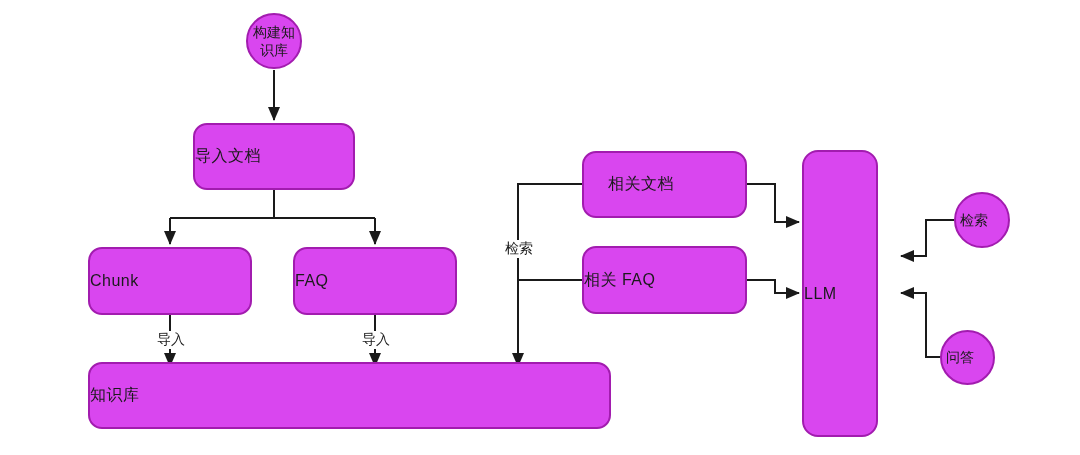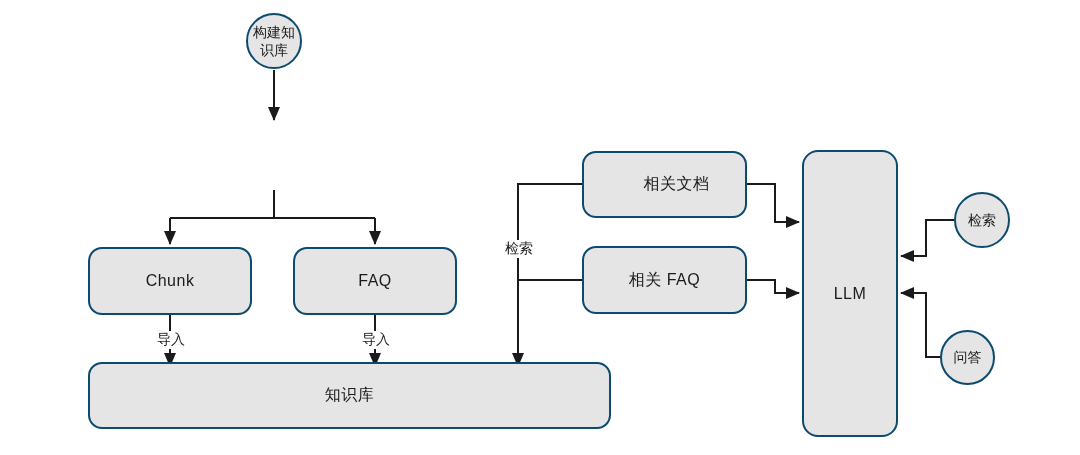--- a/index.html
+++ b/index.html
@@ -19,25 +19,24 @@
   svg.edges {
     position: absolute;
     left: 0;
     top: 0;
     width: 1080px;
     height: 455px;
   }
   .node {
     position: absolute;
     box-sizing: border-box;
-    border: 2px solid #0c4a6e;
-    background: #e5e5e5;
+    border: 2px solid #a21caf;
+    background: #d946ef;
     display: flex;
     align-items: center;
-    justify-content: center;
     font-size: 16px;
     letter-spacing: 0.5px;
   }
   .rect {
     border-radius: 14px;
   }
   .rect-lg {
     border-radius: 16px;
   }
   .circle {
@@ -82,20 +81,23 @@
       <path d="M747 280 H775 V293 H799" marker-end="url(#arrow)"></path>
       <path d="M954 220 H926 V256 H901" marker-end="url(#arrow)"></path>
       <path d="M954 357 H926 V293 H901" marker-end="url(#arrow)"></path>
     </g>
   </svg>
 
   <div class="node circle" style="left:246px; top:13px; width:56px; height:56px;">
     <span>构建知识库</span>
   </div>
 
+  <div class="node rect" style="left:193px; top:123px; width:162px; height:67px;">
+    <span>导入文档</span>
+  </div>
 
   <div class="node rect" style="left:88px; top:247px; width:164px; height:68px;">
     <span>Chunk</span>
   </div>
 
   <div class="node rect" style="left:293px; top:247px; width:164px; height:68px;">
     <span>FAQ</span>
   </div>
 
   <div class="node rect" style="left:88px; top:362px; width:523px; height:67px;">
@@ -103,21 +105,21 @@
   </div>
 
   <div class="node rect" style="left:582px; top:151px; width:165px; height:67px;padding-left:24px;">
     <span>相关文档</span>
   </div>
 
   <div class="node rect" style="left:582px; top:246px; width:165px; height:68px;">
     <span>相关 FAQ</span>
   </div>
 
-  <div class="node rect-lg node" style="left:802px; top:150px; width:96px; height:287px;">
+  <div class="node rect-lg node" style="left:802px; top:150px; width:76px; height:287px;">
     <span>LLM</span>
   </div>
 
   <div class="node circle" style="left:954px; top:192px; width:56px; height:56px;">
     <span>检索</span>
   </div>
 
   <div class="node circle" style="left:940px; top:330px; width:55px; height:55px;">
     <span>问答</span>
   </div>

